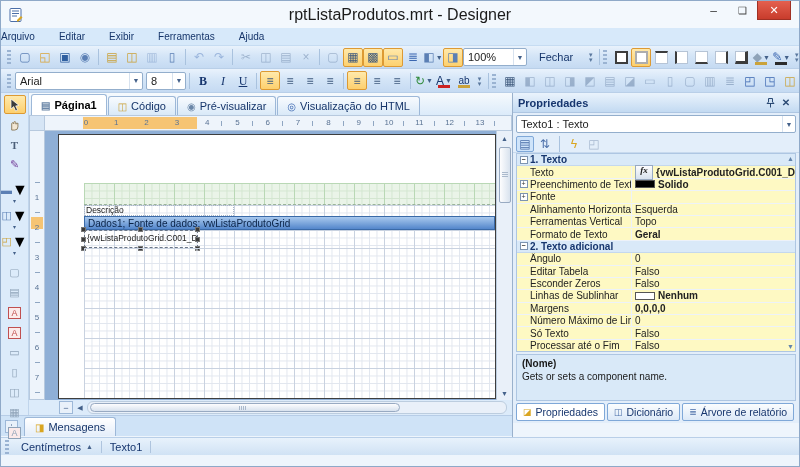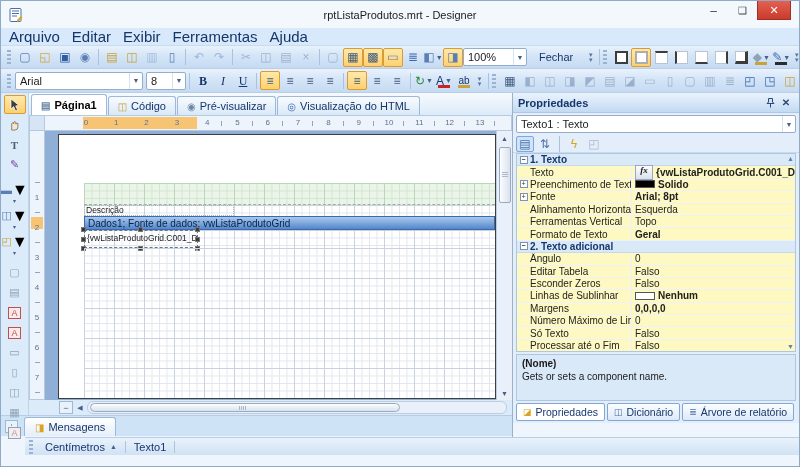--- a/index.html
+++ b/index.html
@@ -4,31 +4,31 @@
 <style>
   * { box-sizing: border-box; margin: 0; padding: 0; }
   html,body { width:800px; height:467px; font-family:"Liberation Sans",sans-serif; }
   body { background:#cfd8e4; overflow:hidden; }
   .window { position:absolute; inset:0; width:800px; height:467px; background:#eef5fc;
             border:1px solid #8fa9c8; display:flex; flex-direction:column; }
 
   
   .titlebar { height:27px; background:#f3f8fd; display:flex; align-items:center; position:relative; flex:none; }
   .appicon { width:16px; height:16px; margin-left:7px; flex:none; }
-  .title { position:absolute; left:0; right:0; text-align:center; font-size:11px; color:#1b1b1b; }
+  .title { position:absolute; left:0; right:0; text-align:center; font-size:16px; color:#1b1b1b; }
   .wbtns { margin-left:auto; display:flex; align-items:flex-start; height:100%; z-index:2; }
   .wbtn { width:29px; height:19px; display:flex; align-items:center; justify-content:center;
           font-size:12px; color:#444; }
   .wbtn.max { font-size:10px; }
   .wbtn.close { width:34px; background:linear-gradient(#e4604f,#c83c2c); color:#fff; font-size:11px;
                 border:1px solid #a03024; border-top:none; margin-right:8px; }
 
   
-  .menubar { height:18px; background:#d7e9fa; display:flex; align-items:center; padding-left:8px;
-             gap:12px; font-size:15px; color:#16356a; flex:none; border-bottom:1px solid #c6dcf2; }
+  .menubar { height:18px; background:#d7e9fa; display:flex; align-items:center; padding-left:0;
+             gap:24px; font-size:10px; color:#16356a; flex:none; border-bottom:1px solid #c6dcf2; }
   .menubar span { cursor:default; }
 
   
   .toolbar { background:linear-gradient(#e9f2fc,#d4e5f7 45%,#c5daf2); border-bottom:1px solid #b9cfe8;
              display:flex; align-items:center; padding:1px 2px 1px 6px; flex:none; position:relative; }
   .tb1 { height:23px; } .tb2 { height:24px; }
   .grip { width:4px; height:14px; margin-right:4px; flex:none;
           background:repeating-linear-gradient(#9ab3d2 0 2px, transparent 2px 4px); }
   .tsep { width:1px; height:16px; background:#a9c2de; margin:0 3px; flex:none; }
   .tbi { width:20px; height:19px; border-radius:2px; display:flex; align-items:center; justify-content:center;
@@ -151,21 +151,21 @@
             padding-left:4px; gap:6px; flex:none; }
   .msq { width:13px; height:13px; margin-bottom:3px; border:1px solid #9db8d8; background:#e9f1fa;
          font-size:7px; color:#44618a; display:flex; align-items:center; justify-content:center; }
   .msgtab { height:19px; display:flex; align-items:center; gap:4px; padding:0 10px; font-size:11px; color:#16356a;
             background:linear-gradient(#ffffff,#e4eefa); border:1px solid #9db8d8; border-bottom:none;
             border-radius:3px 3px 0 0; }
   .msgtab .ti { font-size:10px; color:#d9a520; }
 
   
   .statusbar { height:18px; background:linear-gradient(#e8f2fc,#d0e2f4); border-top:1px solid #b9cfe8;
-               display:flex; align-items:center; font-size:11px; color:#17366e; gap:8px; padding-left:4px; flex:none;margin-left:24px; }
+               display:flex; align-items:center; font-size:11px; color:#17366e; gap:8px; padding-left:4px; flex:none; }
   .ssep { width:1px; height:12px; background:#aec4de; }
   .sunits { display:flex; align-items:center; gap:5px; }
   .sunits .caret { font-size:7px; color:#44618a; }
   .bottomfill { flex:1; background:#eef5fc; }
 
   
   .props { flex:1; background:#e3eefa; border-left:1px solid #9ab1cc; display:flex; flex-direction:column; min-width:0; }
   .phdr { height:20px; background:linear-gradient(#eaf3fc,#c3daf2); border-bottom:1px solid #aec6e2;
           display:flex; align-items:center; padding:0 5px; font-size:11px; font-weight:bold; color:#17366e; flex:none; }
   .phdr .sp { flex:1; }
@@ -708,23 +708,20 @@
             <span class="pval b">
               <span class="swatch" style="background: rgb(0, 0, 0);"></span>
               <span>Solido</span>
             </span>
           </div>
           <div class="prow">
             <span class="pexp">
               <span class="bx">+</span>
             </span>
             <span class="plabel">Fonte</span>
-            <span class="pval b">
-              <span>Arial; 8pt</span>
-            </span>
           </div>
           <div class="prow">
             <span class="pexp"></span>
             <span class="plabel">Alinhamento Horizontal</span>
             <span class="pval">
               <span>Esquerda</span>
             </span>
           </div>
           <div class="prow">
             <span class="pexp"></span>

